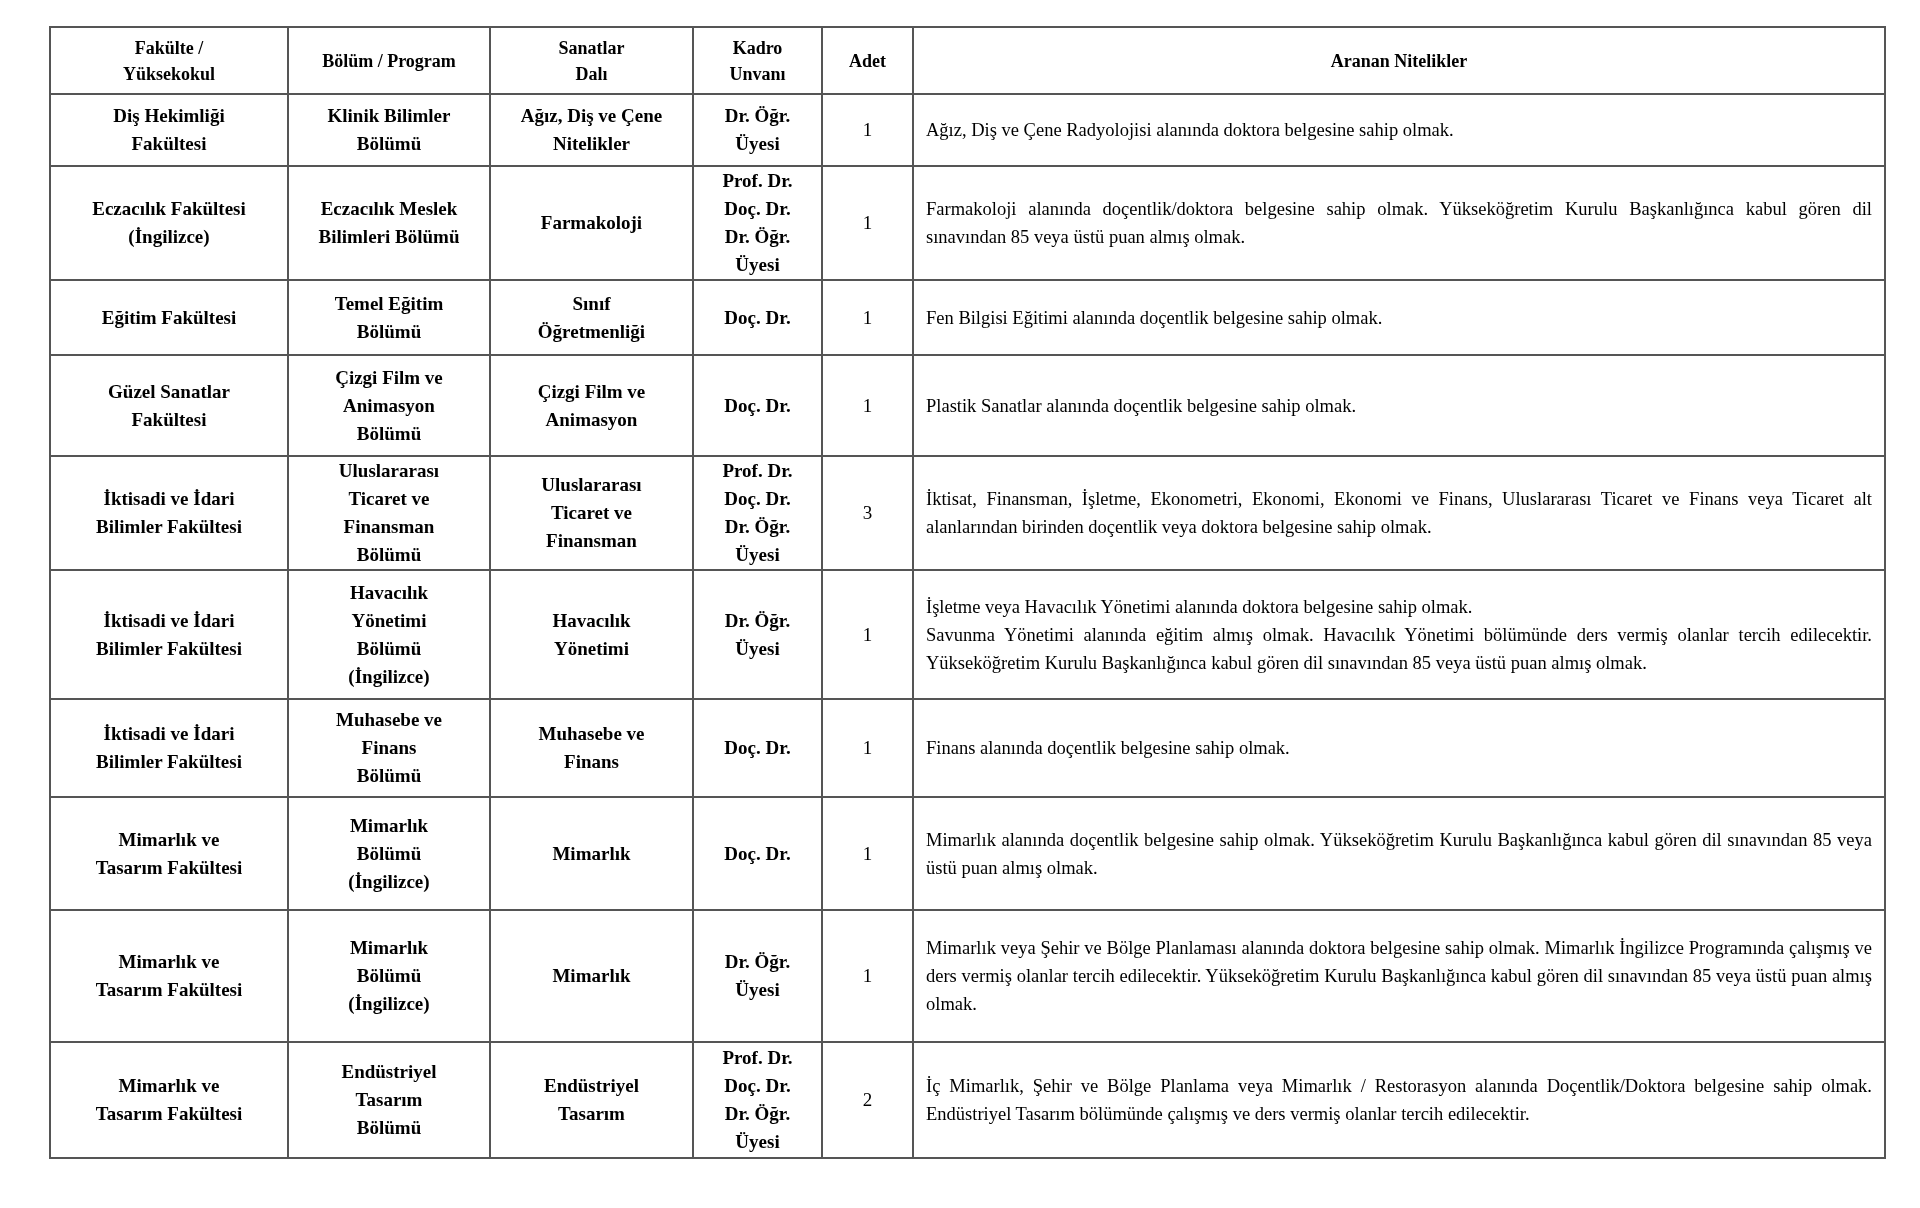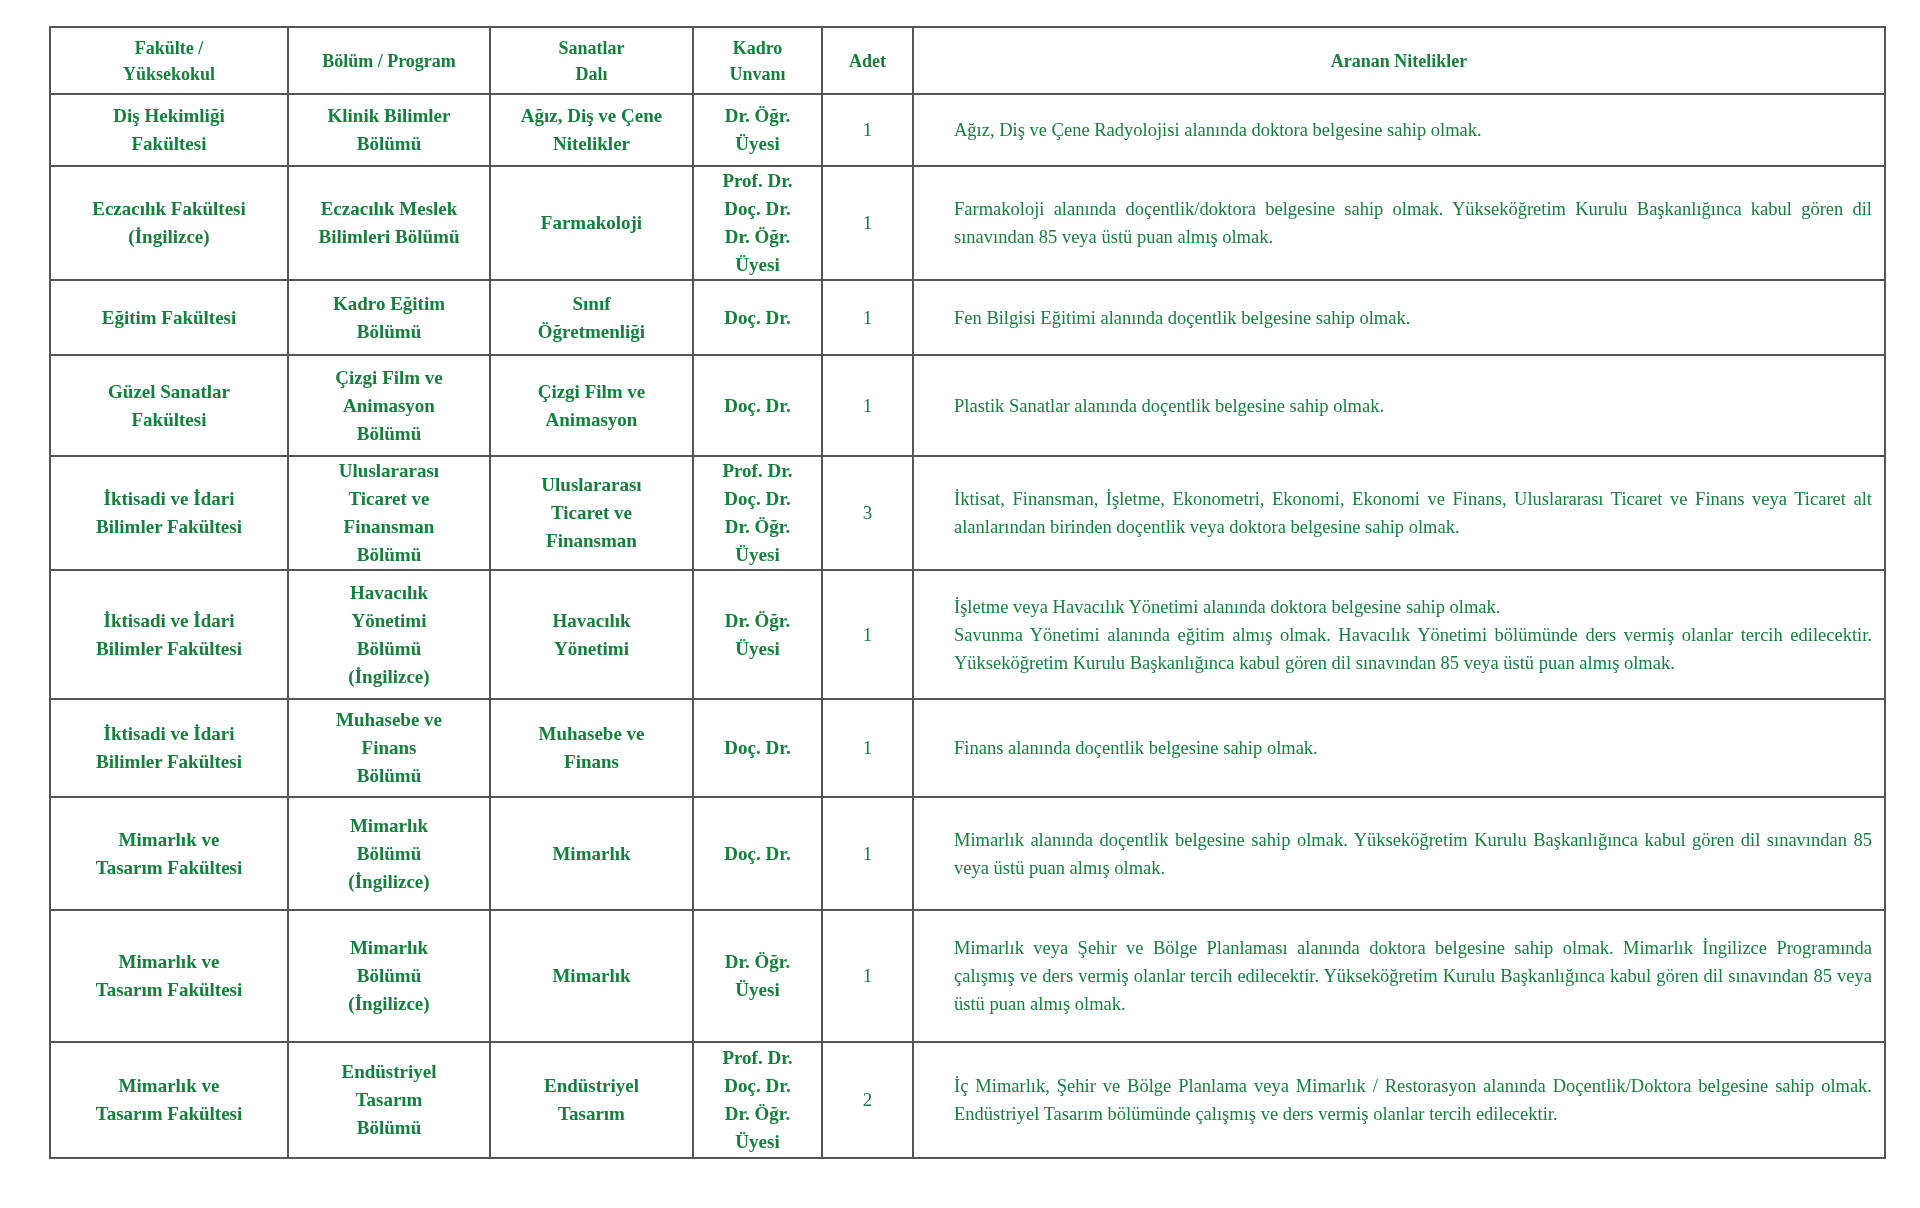--- a/index.html
+++ b/index.html
@@ -3,21 +3,21 @@
 <meta charset="utf-8">
 <style>
   html, body { margin: 0; padding: 0; background: #ffffff; }
   body { width: 1920px; height: 1208px; position: relative; overflow: hidden; }
   .doc-table {
     position: absolute;
     left: 49px; top: 26px;
     border-collapse: collapse;
     table-layout: fixed;
     font-family: "Liberation Serif", "DejaVu Serif", serif;
-    color: #15803d;
+    color: #000000;
   }
   .doc-table td, .doc-table th {
     border: 2px solid #555;
     padding: 0;
     vertical-align: middle;
   }
   .doc-table th {
     font-weight: bold;
     font-size: 18px;
     line-height: 26px;
@@ -33,21 +33,21 @@
     text-align: center;
     font-size: 19px;
     font-weight: normal;
   }
   .c-desc {
     text-align: justify;
     font-size: 18.5px;
     line-height: 28px;
     padding: 0 12px 0 12px !important;
   }
-  .c-desc .line { display: block; margin-left: 28px; }
+  .c-desc .line { display: block; }
   .cell-line { display: block; }
 </style>
 </head>
 <body>
 
 <table class="doc-table">
   <colgroup>
     <col style="width:238px">
     <col style="width:202px">
     <col style="width:203px">
@@ -124,21 +124,21 @@
         <td class="c-adet">1</td>
         <td class="c-desc">
           <span class="line">Farmakoloji alanında doçentlik/doktora belgesine sahip olmak. Yükseköğretim Kurulu Başkanlığınca kabul gören dil sınavından 85 veya üstü puan almış olmak.</span>
         </td>
       </tr>
       <tr style="height: 75px; padding-left: 24px;">
         <td class="c-center">
           <span class="cell-line">Eğitim Fakültesi</span>
         </td>
         <td class="c-center">
-          <span class="cell-line">Kadro Eğitim</span>
+          <span class="cell-line">Temel Eğitim</span>
           <span class="cell-line">Bölümü</span>
         </td>
         <td class="c-center">
           <span class="cell-line">Sınıf</span>
           <span class="cell-line">Öğretmenliği</span>
         </td>
         <td class="c-center">
           <span class="cell-line">Doç. Dr.</span>
         </td>
         <td class="c-adet">1</td>

